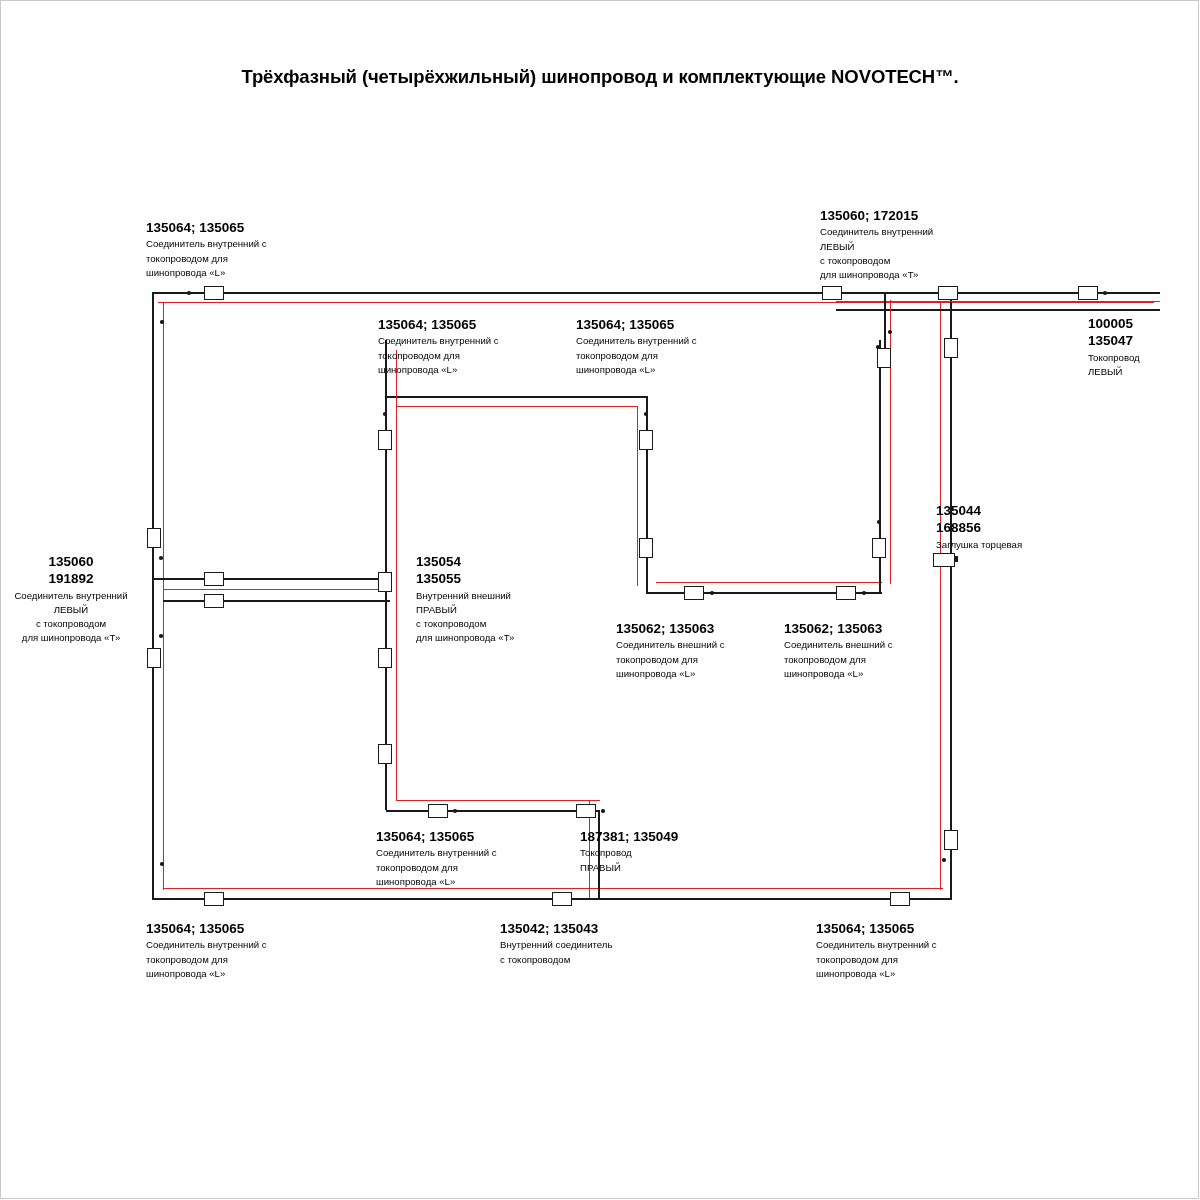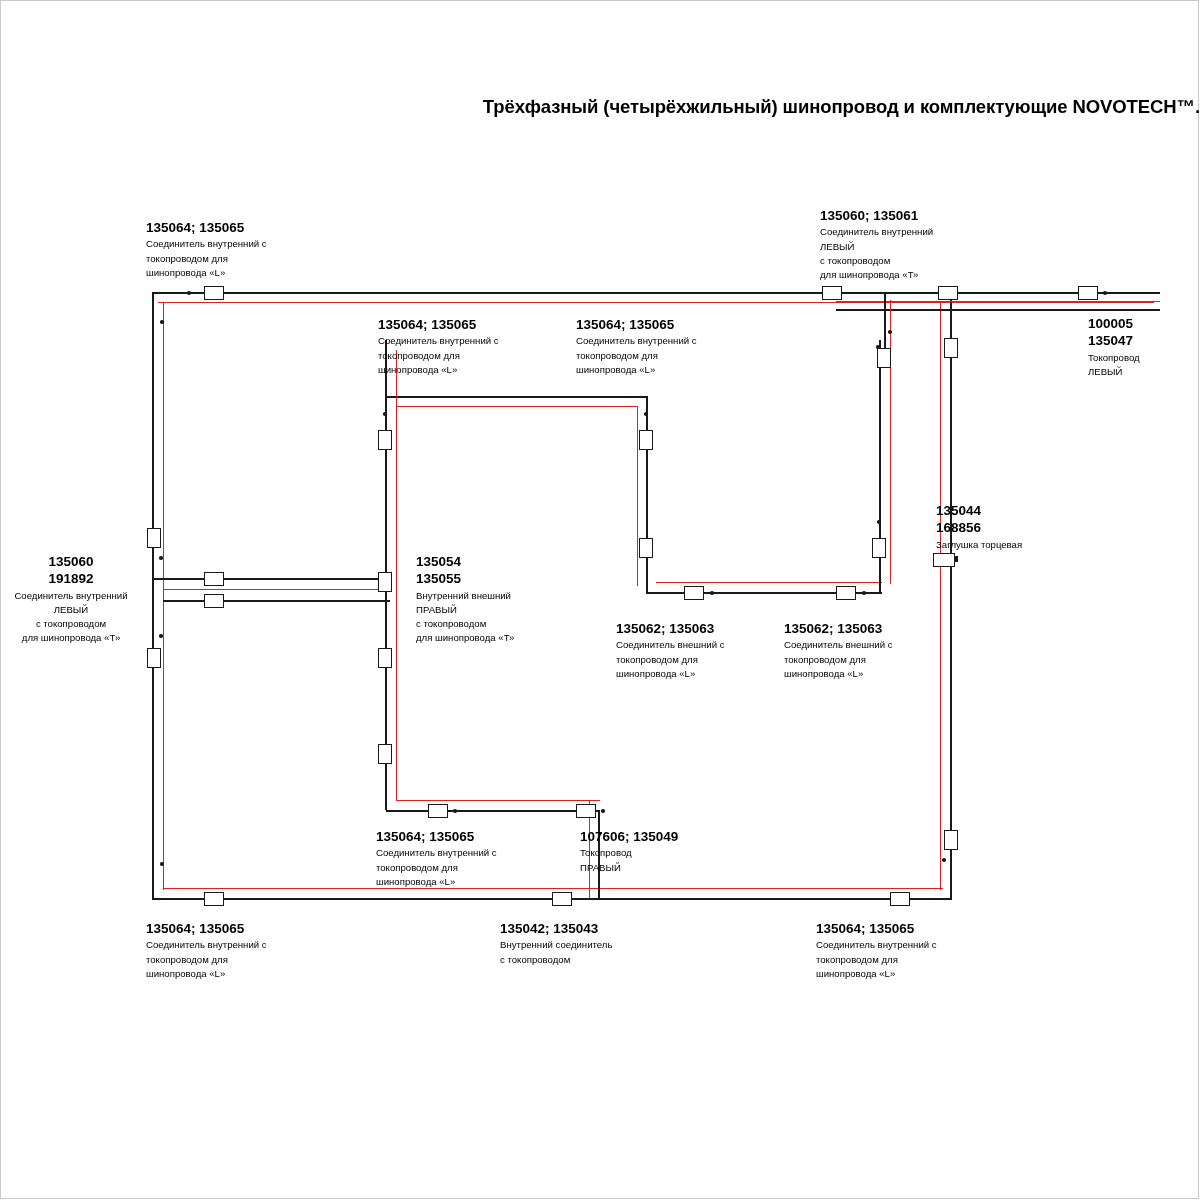--- a/index.html
+++ b/index.html
@@ -21,25 +21,24 @@
     left: 0; top: 0;
     width: 1199px; height: 1199px;
     border: 1px solid #c9c9c9;
     box-sizing: border-box;
     pointer-events: none;
   }
   .title {
     position: absolute;
     left: 0;
     width: 1200px;
-    text-align: right;
+    text-align: center;
     font-weight: bold;
     font-size: 18.5px;
     letter-spacing: -0.1px;
-    margin-top: 30px;
   }
   #title-line-1 { top: 66px; }
   #title-line-2 { top: 106px; }
 
   
   .h-black, .v-black {
     position: absolute;
     background: #1a1a1a;
   }
   .h-red, .v-red {
@@ -192,21 +191,21 @@
   </div>
 
   <div class="label" style="left:146px; top:219px;">
     <span class="code">135064; 135065</span>
     <span class="desc">Соединитель внутренний с</span>
     <span class="desc">токопроводом для</span>
     <span class="desc">шинопровода «L»</span>
   </div>
 
   <div class="label" style="left:820px; top:207px;">
-    <span class="code">135060; 135061</span>
+    <span class="code">135060; 172015</span>
     <span class="desc">Соединитель внутренний</span>
     <span class="desc"><b>ЛЕВЫЙ</b></span>
     <span class="desc">с токопроводом</span>
     <span class="desc">для шинопровода «Т»</span>
   </div>
 
   <div class="label" style="left:1088px; top:315px;">
     <span class="code">100005</span>
     <span class="code">135047</span>
     <span class="desc">Токопровод</span>
@@ -266,21 +265,21 @@
   </div>
 
   <div class="label" style="left:376px; top:828px;">
     <span class="code">135064; 135065</span>
     <span class="desc">Соединитель внутренний с</span>
     <span class="desc">токопроводом для</span>
     <span class="desc">шинопровода «L»</span>
   </div>
 
   <div class="label" style="left:580px; top:828px;">
-    <span class="code">107606; 135049</span>
+    <span class="code">187381; 135049</span>
     <span class="desc">Токопровод</span>
     <span class="desc"><b>ПРАВЫЙ</b></span>
   </div>
 
   <div class="label" style="left:146px; top:920px;">
     <span class="code">135064; 135065</span>
     <span class="desc">Соединитель внутренний с</span>
     <span class="desc">токопроводом для</span>
     <span class="desc">шинопровода «L»</span>
   </div>

